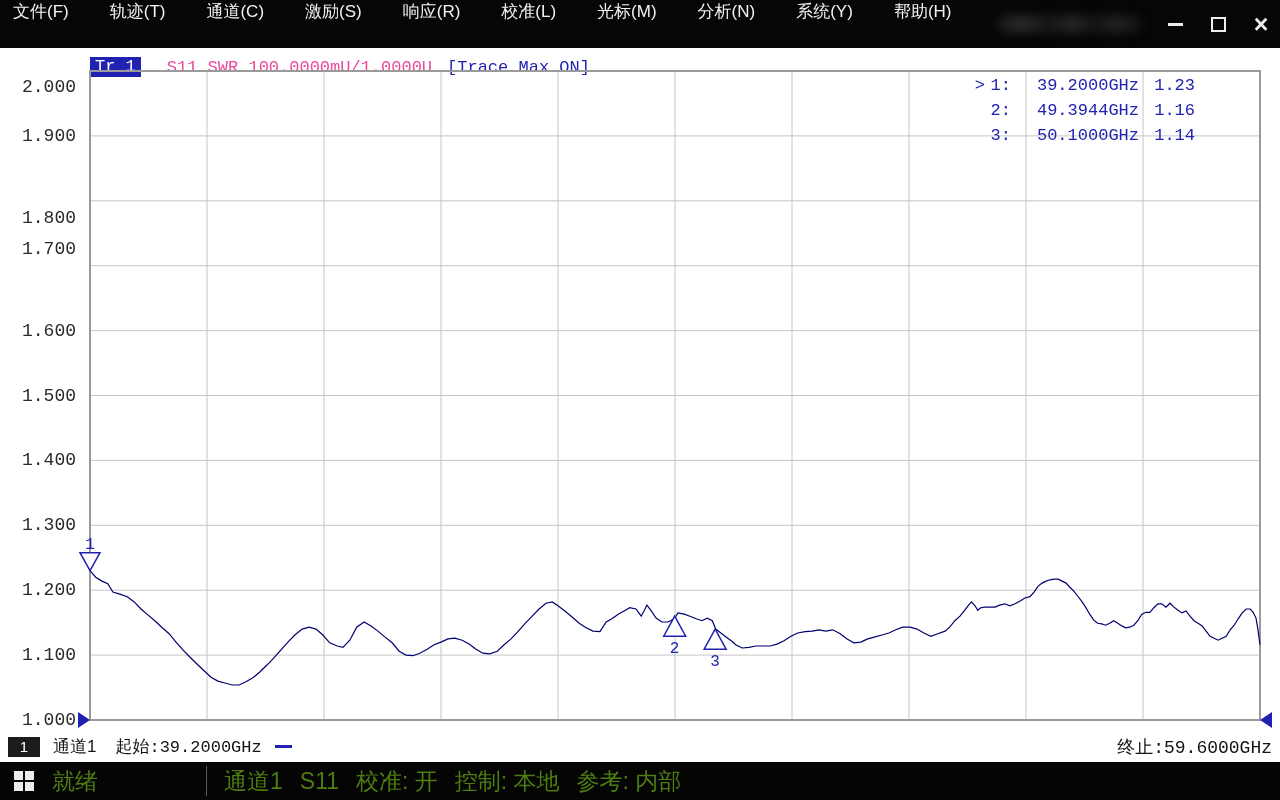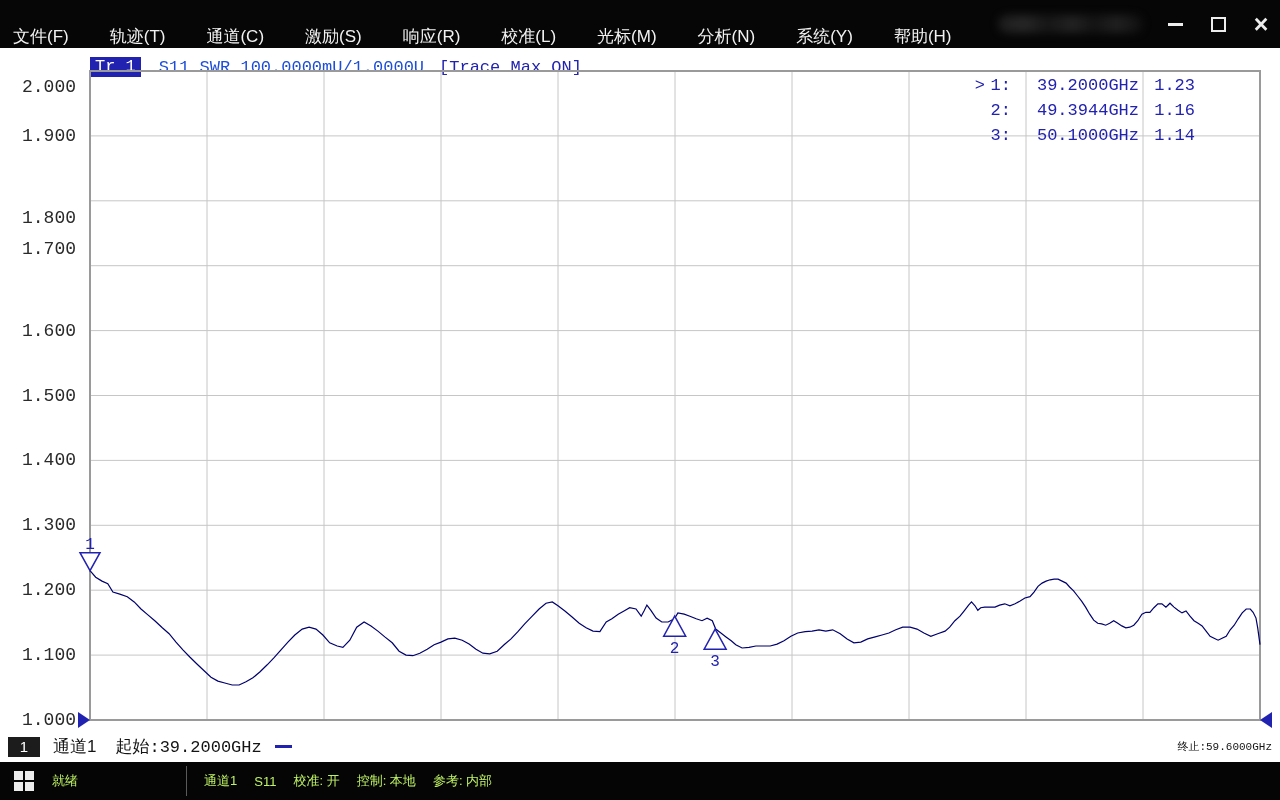--- a/index.html
+++ b/index.html
@@ -2,38 +2,38 @@
 <html><head>
 <meta charset="utf-8">
 <style>
   * { margin:0; padding:0; box-sizing:border-box; }
   html,body { width:1280px; height:800px; overflow:hidden; background:#ffffff;
               font-family:"Liberation Sans", sans-serif; }
   .screen { position:absolute; left:0; top:0; width:1280px; height:800px; background:#ffffff; }
 
   
   .menubar { position:absolute; left:0; top:0; width:1280px; height:48px; background:#060606;
-             display:flex; align-items:flex-end; padding-left:13px; gap:41px; }
+             display:flex; align-items:flex-start; padding-left:13px; gap:41px; }
   .menu-item { color:#f2f2f2; font-size:17px; white-space:nowrap; cursor:default; }
   .watermark { position:absolute; left:998px; top:15px; width:145px; height:18px; border-radius:9px;
                background:linear-gradient(90deg,#1f1f1f 0%,#2a2a2a 18%,#181818 34%,#262626 52%,#151515 66%,#242424 82%,#101010 100%);
                filter:blur(4px); opacity:.9; }
   .win-controls { position:absolute; right:6px; top:0; height:48px; display:flex; align-items:center; gap:17px; }
   .win-btn { width:26px; height:26px; display:flex; align-items:center; justify-content:center; color:#ededed; }
   .min-glyph { width:15px; height:3px; background:#ededed; }
   .restore-glyph { position:relative; width:15px; height:15px; }
   .restore-glyph::before { content:""; position:absolute; right:0; top:0; width:11px; height:11px; border:2px solid #ededed; }
   .restore-glyph::after  { content:""; position:absolute; left:0; bottom:0; width:11px; height:11px; border:2px solid #ededed; background:#060606; }
   .close-glyph { font-size:25px; line-height:25px; font-weight:bold; }
 
   
   .trace-header { position:absolute; left:90px; top:49px; height:36px; display:flex; align-items:center;
                   font-family:"Liberation Mono", monospace; font-size:17px; white-space:pre; }
   .tr-badge { background:#2222b0; color:#ffffff; padding:0 5px; height:20px; line-height:20px; }
-  .tr-meas  { color:#1d4ed8; margin-left:18px; }
+  .tr-meas  { color:#ec4899; margin-left:26px; }
   .tr-mode  { color:#2222b0; margin-left:15px; }
 
   
   .y-axis { position:absolute; left:0; top:0; width:78px; height:760px; }
   .y-tick { position:absolute; left:0; width:76px; height:22px; line-height:22px; text-align:right;
             color:#2a2a2a; font-family:"Liberation Mono", monospace; font-size:18px; }
 
   
   .plot { position:absolute; left:90px; top:71px; width:1170px; height:649px; }
   .plot svg { overflow:visible; display:block; }
@@ -48,25 +48,25 @@
   .mk-val    { width:56px; text-align:right; }
 
   
   .channel-bar { position:absolute; left:0; top:731px; width:1280px; height:31px; background:#ffffff;
                  display:flex; align-items:center; color:#141414; font-size:17px; }
   .ch-badge { margin-left:8px; width:32px; height:20px; background:#1c1c1c; color:#fff;
               display:flex; align-items:center; justify-content:center; font-size:15px; }
   .ch-name  { margin-left:13px; }
   .ch-start { margin-left:19px; font-family:"Liberation Mono", monospace; font-size:17px; }
   .ch-dash  { margin-left:13px; width:17px; height:3px; background:#2222b0; }
-  .ch-stop  { margin-left:auto; margin-right:8px; font-family:"Liberation Mono", monospace; font-size:11px; }
+  .ch-stop  { margin-left:auto; margin-right:8px; font-family:"Liberation Mono", monospace; font-size:18px; }
 
   
   .status-bar { position:absolute; left:0; top:762px; width:1280px; height:38px; background:#050505;
-                display:flex; align-items:center; color:#bef264; font-size:13px; }
+                display:flex; align-items:center; color:#4d7c0f; font-size:23px; }
   .grid-icon { margin-left:14px; width:20px; height:20px; display:grid;
                grid-template-columns:9px 9px; grid-template-rows:9px 9px; gap:2px; }
   .grid-icon span { background:#ececec; }
   .sb-ready { margin-left:18px; }
   .sb-div { margin-left:108px; width:1px; height:30px; background:#5a5a5a; }
   .sb-item { margin-left:17px; white-space:pre; }
 </style>
 </head>
 <body>
 

